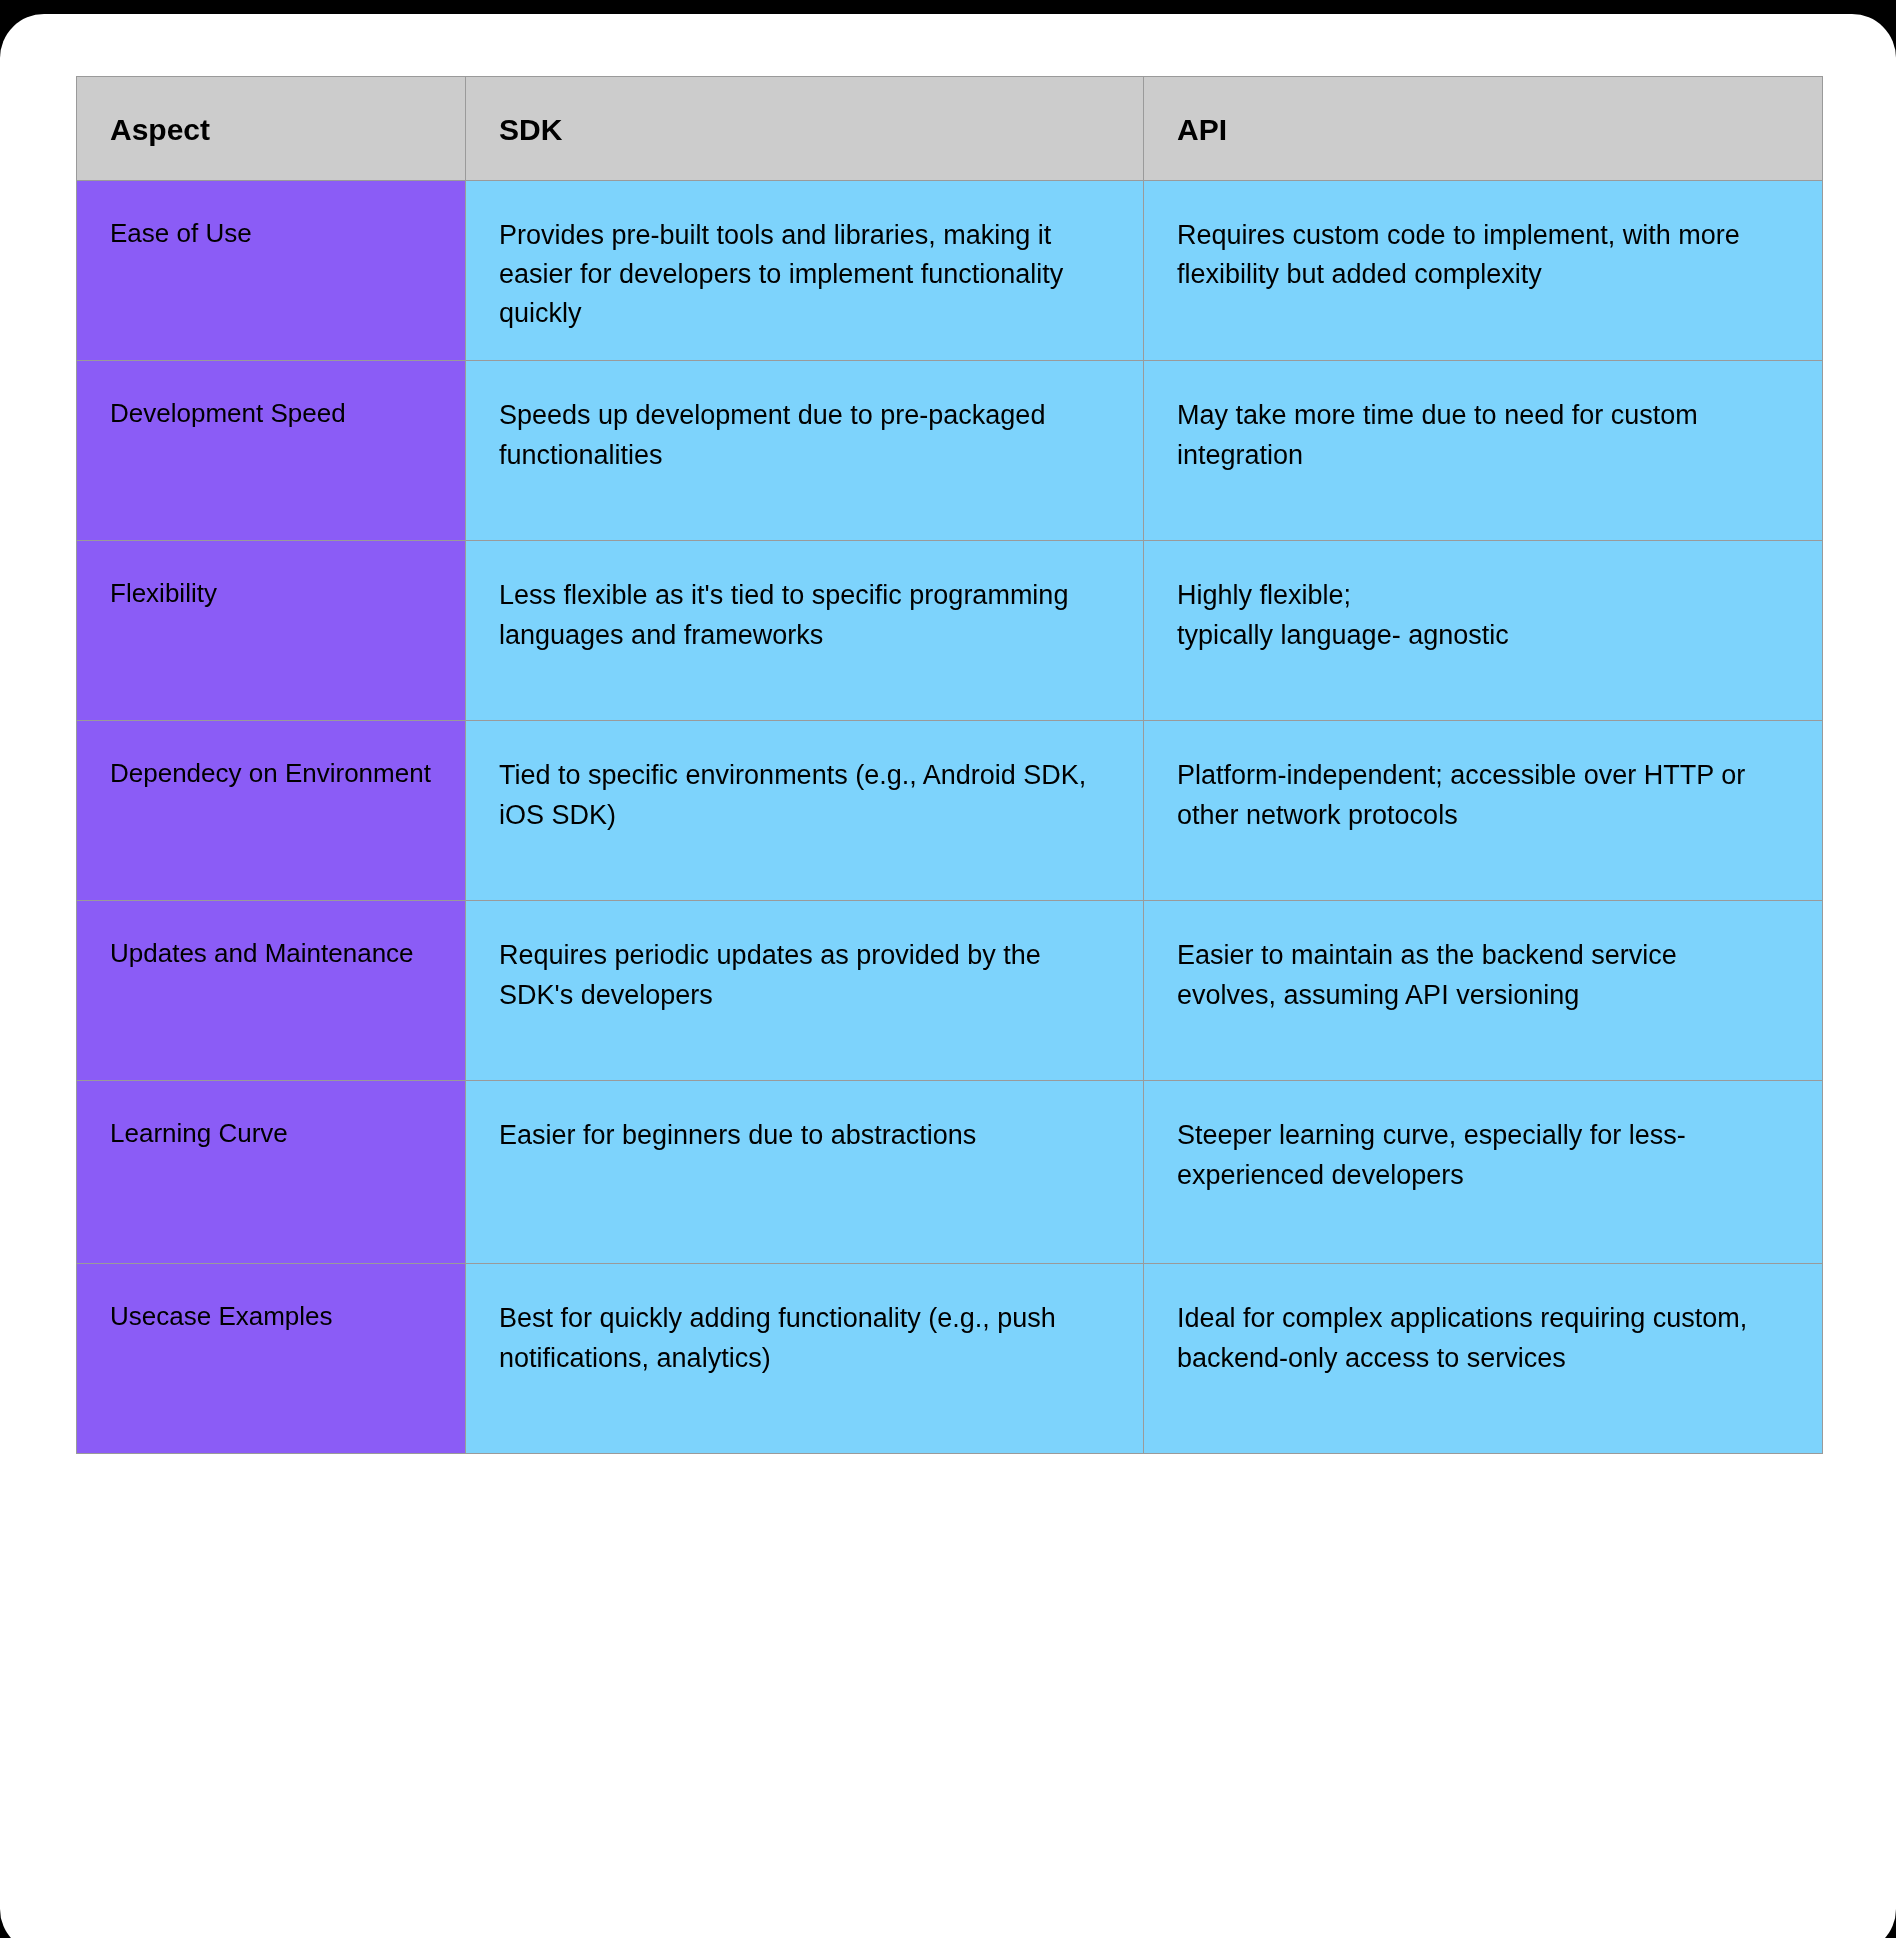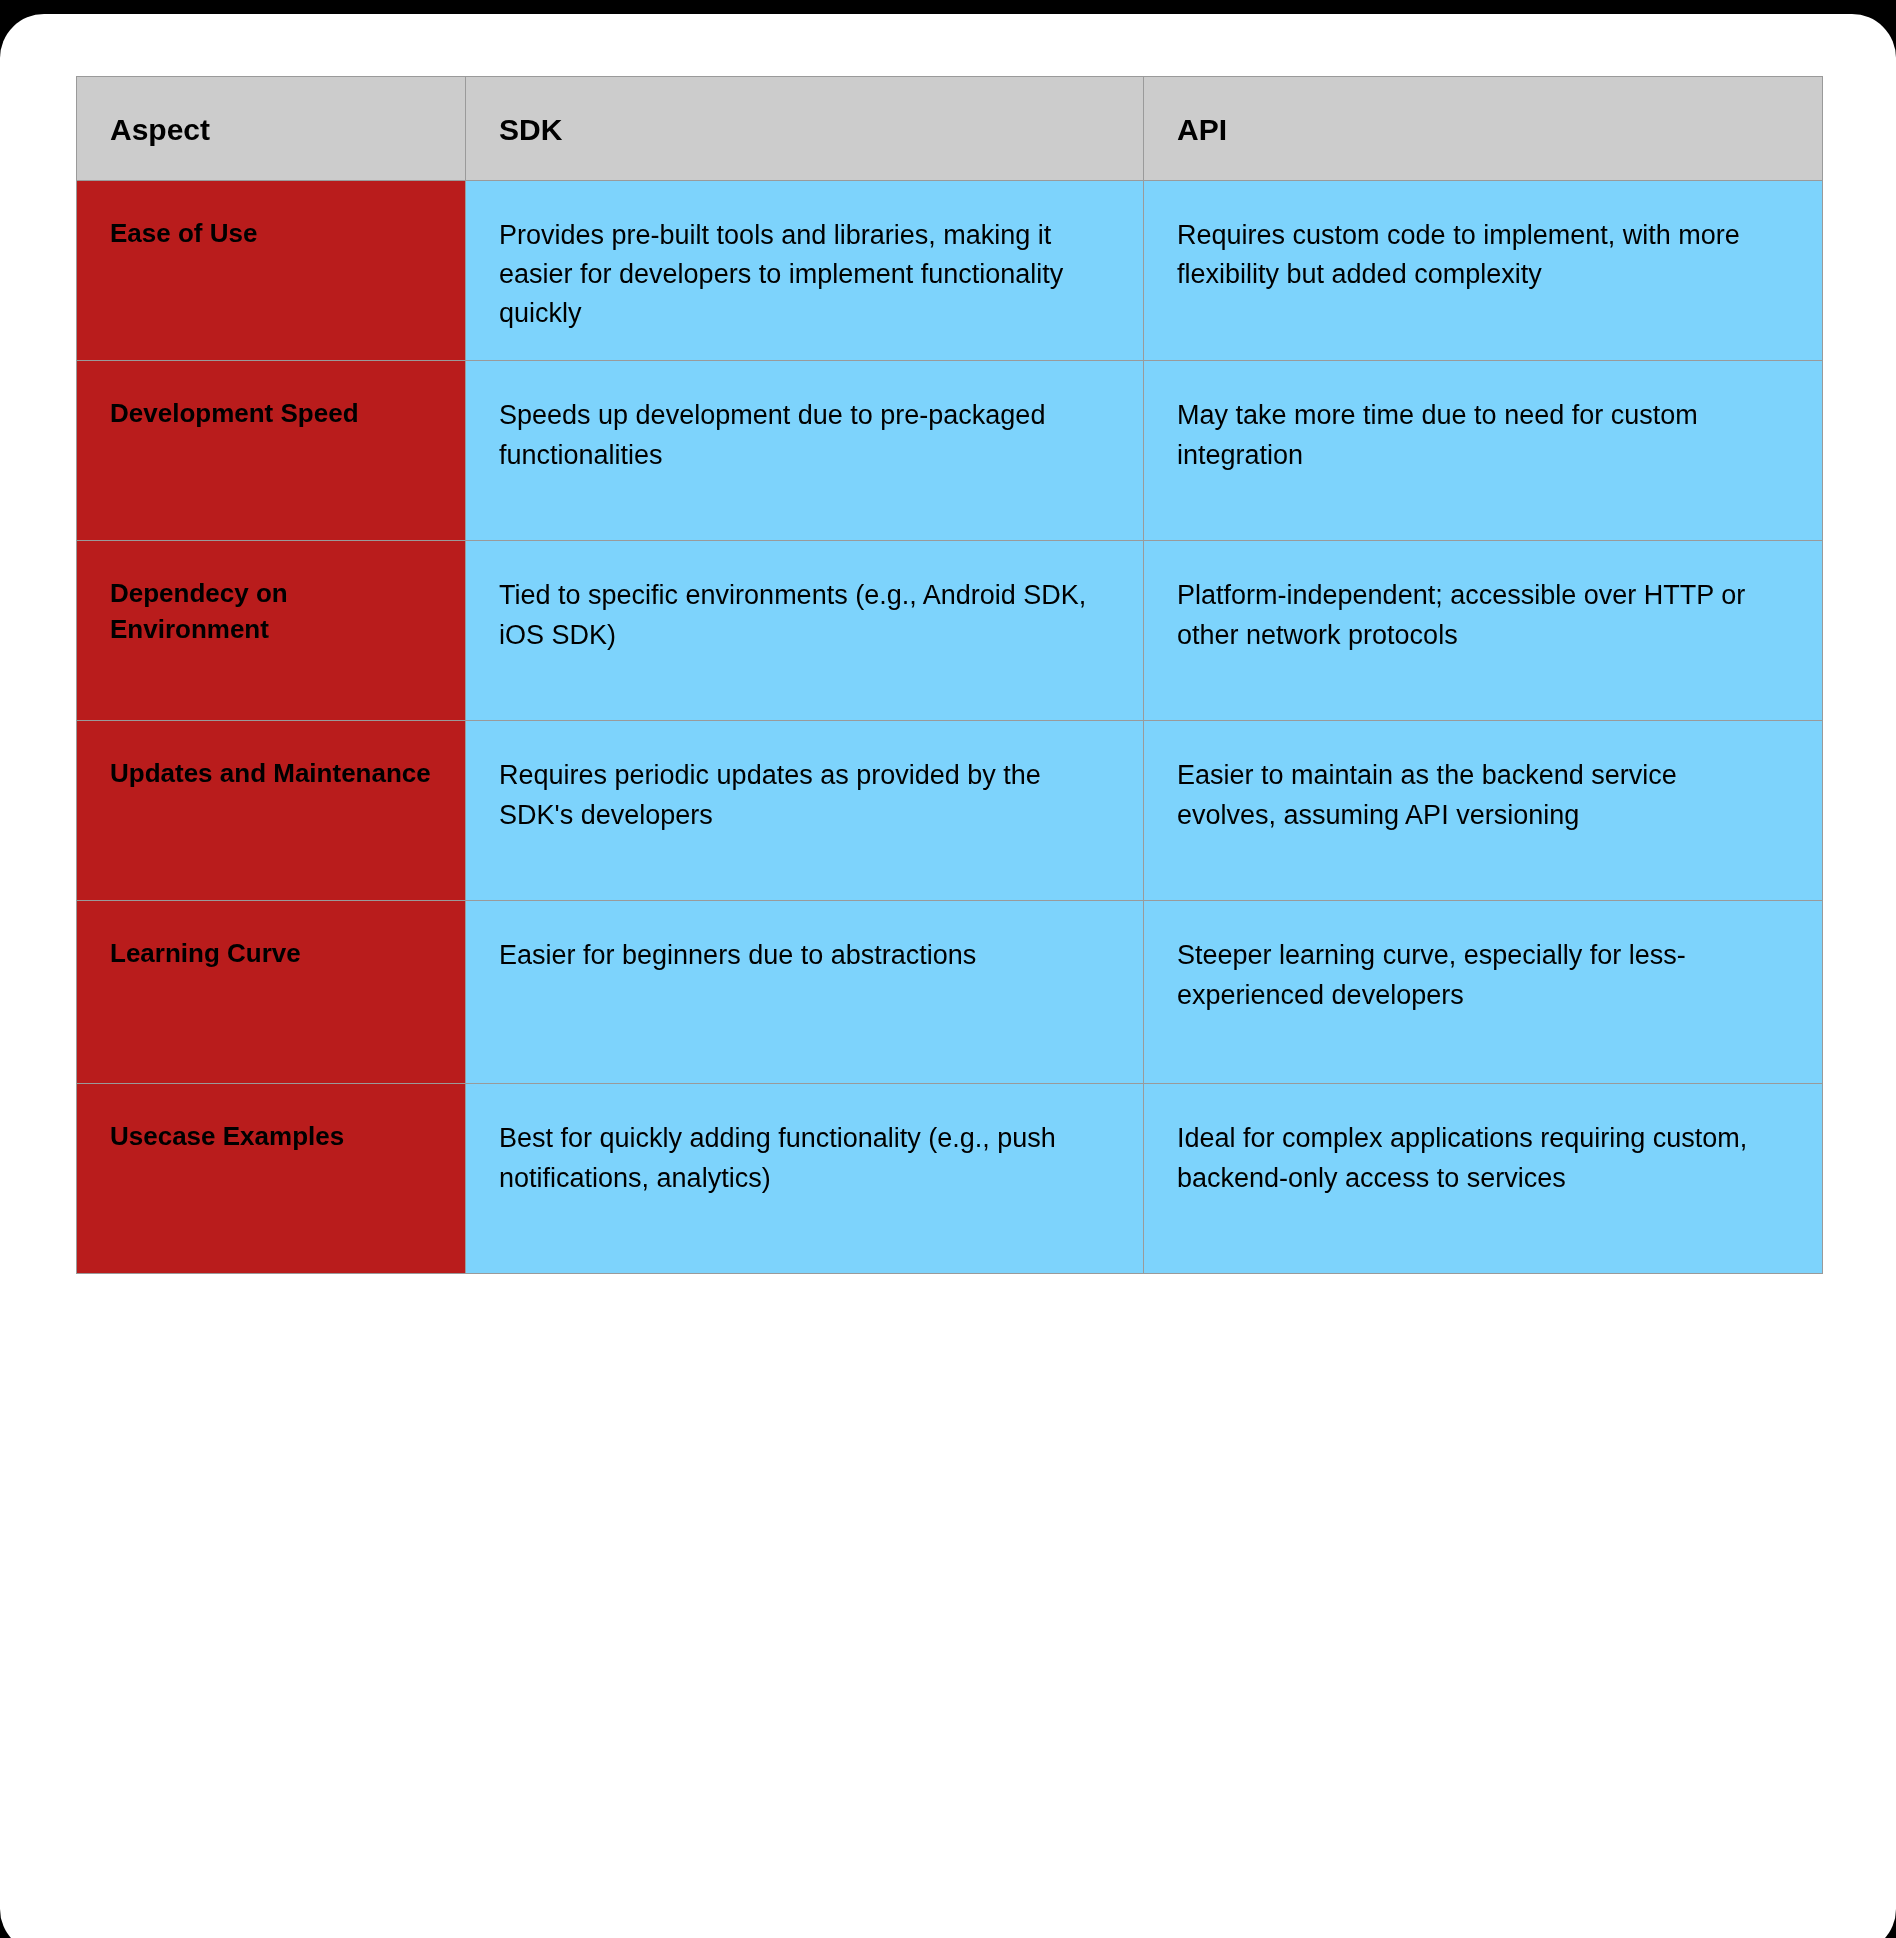--- a/index.html
+++ b/index.html
@@ -50,23 +50,23 @@
     background: #cccccc;
     font-size: 30px;
     font-weight: bold;
     color: #000000;
     text-align: left;
     height: 104px;
     padding: 35px 0 0 33px;
     line-height: 1.2;
   }
   table.cmp tbody td.aspect {
-    background: #b91c1c;
+    background: #8b5cf6;
     font-size: 26px;
-    font-weight: bold;
+    font-weight: normal;
     color: #000000;
     padding: 35px 24px 24px 33px;
     line-height: 1.35;
   }
   table.cmp tbody td.body {
     background: #7dd3fc;
     font-size: 27px;
     font-weight: normal;
     color: #000000;
     padding: 35px 47px 27px 33px;
@@ -104,20 +104,26 @@
         <tr class="row-ease">
           <td class="aspect">Ease of Use</td>
           <td class="body">Provides pre-built tools and libraries, making it easier for developers to implement functionality quickly</td>
           <td class="body">Requires custom code to implement, with more flexibility but added complexity</td>
         </tr>
         <tr class="row-speed">
           <td class="aspect">Development Speed</td>
           <td class="body">Speeds up development due to pre-packaged functionalities</td>
           <td class="body">May take more time due to need for custom integration</td>
         </tr>
+        <tr class="row-flex">
+          <td class="aspect">Flexibility</td>
+          <td class="body">Less flexible as it's tied to specific programming languages and frameworks</td>
+          <td class="body" style="white-space: pre-line;">Highly flexible;
+typically language- agnostic</td>
+        </tr>
         <tr class="row-dep">
           <td class="aspect">Dependecy on Environment</td>
           <td class="body">Tied to specific environments (e.g., Android SDK, iOS SDK)</td>
           <td class="body">Platform-independent; accessible over HTTP or other network protocols</td>
         </tr>
         <tr class="row-upd">
           <td class="aspect">Updates and Maintenance</td>
           <td class="body">Requires periodic updates as provided by the SDK's developers</td>
           <td class="body">Easier to maintain as the backend service evolves, assuming API versioning</td>
         </tr>

